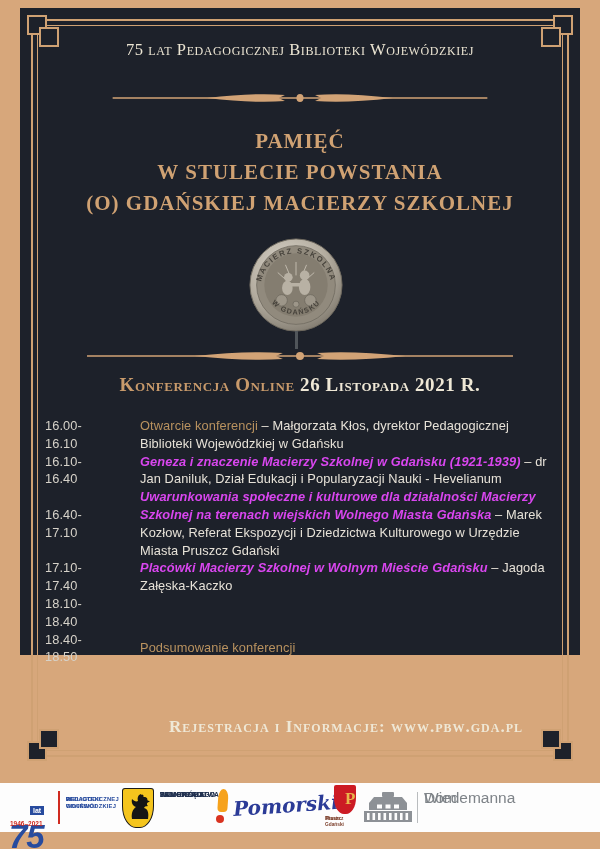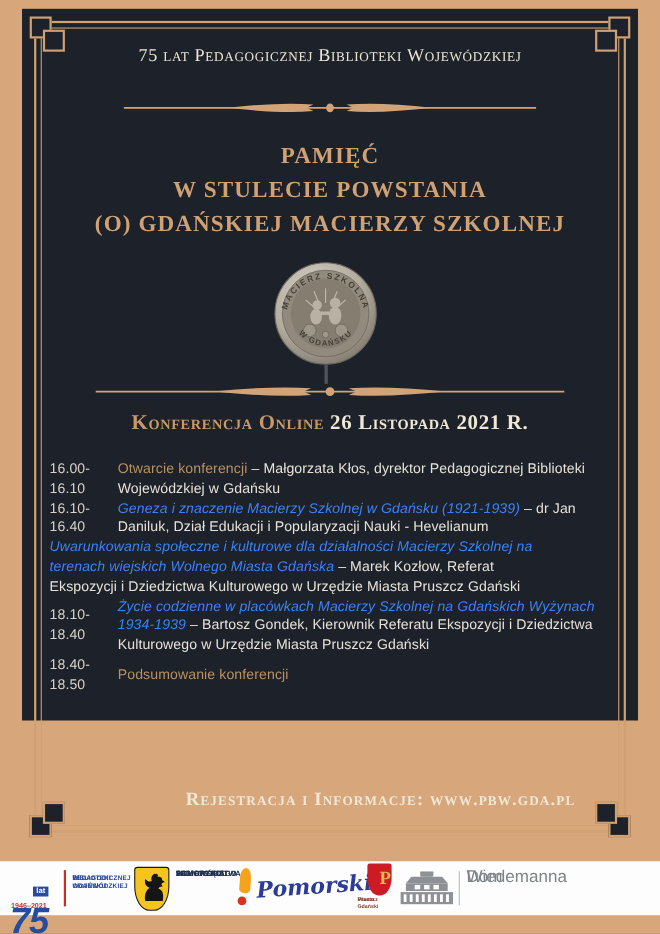--- a/index.html
+++ b/index.html
@@ -26,22 +26,22 @@
   
   .conf{position:absolute;top:366px;left:0;width:100%;text-align:center;
         font-family:"Liberation Serif",serif;font-variant:small-caps;font-weight:bold;
         font-size:19px;letter-spacing:.6px;}
   .conf .hl{color:#c89a6b;} .conf .dt{color:#efe8d6;}
   
   .schedule{position:absolute;top:409px;left:25px;width:515px;
             font-size:12.8px;line-height:17.8px;color:#e7e2d8;letter-spacing:.1px;}
   .row{display:flex;align-items:center;}
   .time{flex:0 0 62px;color:#d6d2c9;}
-  .desc{max-width:440px;}
-  .row.lecture .ttl{color:#3b82f6;font-style:italic;font-weight:normal;}
+  .desc{max-width:440px;margin-left:33px;}
+  .row.lecture .ttl{color:#d946ef;font-style:italic;font-weight:bold;}
   .row.plain .ttl{color:#b9925f;}
   
   .reg{position:absolute;top:709px;left:0;width:100%;text-align:center;
        font-family:"Liberation Serif",serif;font-variant:small-caps;font-weight:bold;
        font-size:17px;color:#efe8d6;letter-spacing:1px;padding-left:46px;}
   
   .footer{position:absolute;left:0;top:783px;width:600px;height:49px;background:#fdfdfd;z-index:5;}
   .footer *{position:absolute;}
   .seventyfive{left:9px;top:-1px;font-style:italic;font-weight:bold;font-size:33px;color:#274b9e;letter-spacing:-1px;margin-top:36px;}
   .latbox{left:30px;top:23px;background:#274b9e;color:#fff;font-size:7px;padding:1px 3px;font-weight:bold;}
@@ -160,27 +160,31 @@
   <div class="schedule">
     <div class="row plain">
       <span class="time">16.00-16.10</span>
       <span class="desc"><span class="ttl">Otwarcie konferencji</span> <span>– Małgorzata Kłos, dyrektor Pedagogicznej Biblioteki Wojewódzkiej w Gdańsku</span></span>
     </div>
     <div class="row lecture">
       <span class="time">16.10-16.40</span>
       <span class="desc"><span class="ttl">Geneza i znaczenie Macierzy Szkolnej w Gdańsku (1921-1939)</span> <span>– dr Jan Daniluk, Dział Edukacji i Popularyzacji Nauki - Hevelianum</span></span>
     </div>
     <div class="row lecture">
+      <span class="time">16.40-17.10</span>
       <span class="desc"><span class="ttl">Uwarunkowania społeczne i kulturowe dla działalności Macierzy Szkolnej na terenach wiejskich Wolnego Miasta Gdańska</span> <span>– Marek Kozłow, Referat Ekspozycji i Dziedzictwa Kulturowego w Urzędzie Miasta Pruszcz Gdański</span></span>
     </div>
     <div class="row lecture">
+      <span class="time">17.10-17.40</span>
+      <span class="desc"><span class="ttl">Placówki Macierzy Szkolnej w Wolnym Mieście Gdańsku</span> <span>– Jagoda Załęska-Kaczko</span></span>
+    </div>
+    <div class="row lecture">
     </div>
     <div class="row lecture">
       <span class="time">18.10-18.40</span>
-      <span class="desc"><span class="ttl">Życie codzienne w placówkach Macierzy Szkolnej na Gdańskich Wyżynach 1934-1939</span> <span>– Bartosz Gondek, Kierownik Referatu Ekspozycji i Dziedzictwa Kulturowego w Urzędzie Miasta Pruszcz Gdański</span></span>
     </div>
     <div class="row plain">
       <span class="time">18.40-18.50</span>
       <span class="desc"><span class="ttl">Podsumowanie konferencji</span> <span></span></span>
     </div>
   </div>
 
   <div class="reg">Rejestracja i Informacje: www.pbw.gda.pl</div>
 </div>
 

